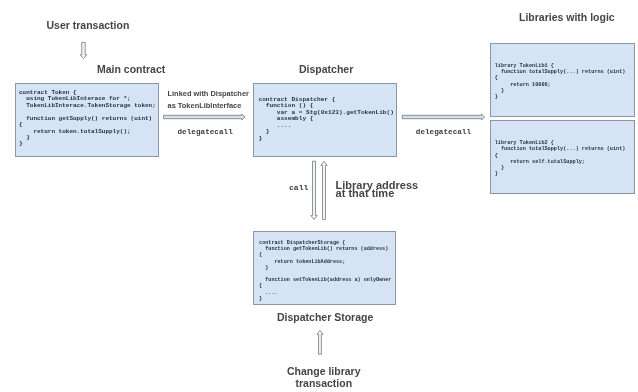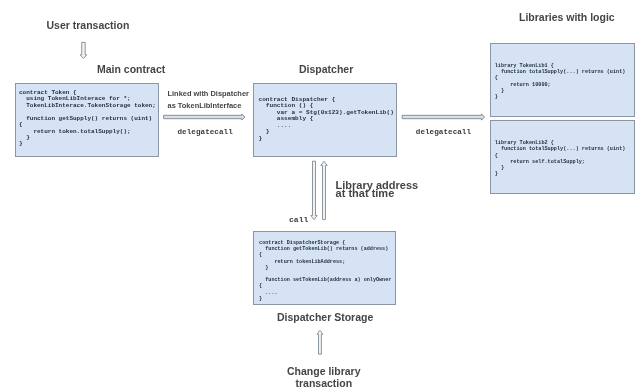--- a/index.html
+++ b/index.html
@@ -93,21 +93,21 @@
   function setTokenLib(address a) onlyOwner
 {
   ....
 }</div>
   </div>
 
   <div class="lbl" style="left:167.5px;top:87.5px;font-size:7.45px;line-height:12px;text-align:left;">Linked with Dispatcher
 as TokenLibInterface</div>
   <div class="mono" style="left:177.5px;top:127.6px;font-size:7.6px;">delegatecall</div>
   <div class="mono" style="left:415.8px;top:127.6px;font-size:7.6px;">delegatecall</div>
-  <div class="mono" style="left:289px;top:183px;margin-top:32px;">call</div>
+  <div class="mono" style="left:289px;top:183px;">call</div>
   <div class="lbl" style="left:335.6px;top:180.5px;font-size:11px;line-height:8.7px;text-align:left;">Library address
 at that time</div>
 
   <svg width="638" height="392">
     <g fill="#f0f2f4" stroke="#737c86" stroke-width="0.8" stroke-linejoin="miter">
       <path d="M81.7 42.4 L85.2 42.4 L85.2 54.8 L86.8 54.8 L83.45 58.5 L80.1 54.8 L81.7 54.8 Z"></path>
       <path d="M312.5 161.2 L315.5 161.2 L315.5 215.5 L317.2 215.5 L314.0 219.6 L310.8 215.5 L312.5 215.5 Z"></path>
       <path d="M322.5 219.6 L325.5 219.6 L325.5 165.4 L327.2 165.4 L324.0 161.3 L320.8 165.4 L322.5 165.4 Z"></path>
       <path d="M318.5 354.2 L321.4 354.2 L321.4 334.3 L322.9 334.3 L319.95 330.4 L317.0 334.3 L318.5 334.3 Z"></path>
     </g>

